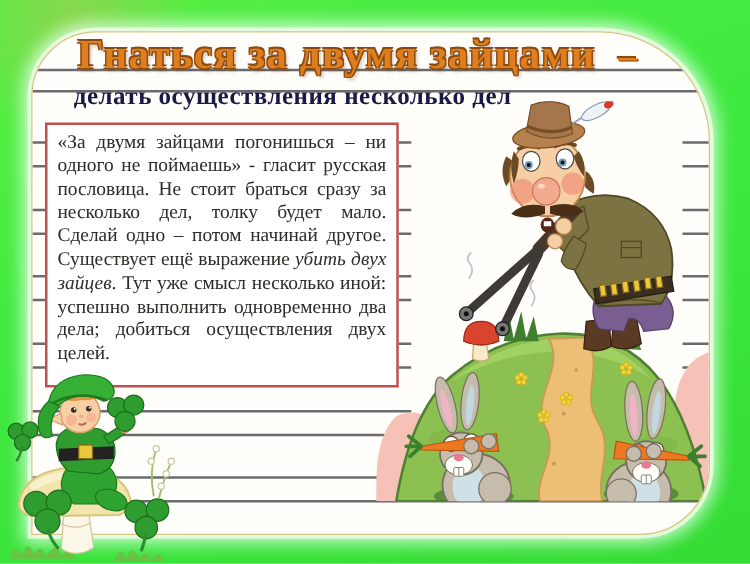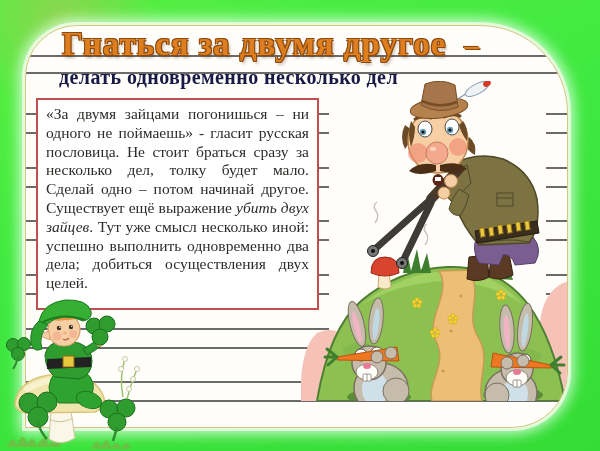--- a/index.html
+++ b/index.html
@@ -90,24 +90,24 @@
       <div class="rule" style="top: 213px;"></div>
       <div class="rule" style="top: 248px;"></div>
       <div class="rule" style="top: 267px;"></div>
       <div class="rule" style="top: 302px;"></div>
       <div class="rule" style="top: 321px;"></div>
       <div class="rule" style="top: 355px;"></div>
       <div class="rule" style="top: 374px;"></div>
     </div>
 
   <div class="title-row">
-    <span class="slide-title">Гнаться за двумя другое</span><span class="title-dash">–</span>
+    <span class="slide-title">Гнаться за двумя зайцами</span><span class="title-dash">–</span>
   </div>
 
-  <div class="slide-subtitle">делать одновременно несколько дел</div>
+  <div class="slide-subtitle">делать осуществления несколько дел</div>
 
   <div class="def-box">
     <p><span>«За двумя зайцами погонишься – ни одного не поймаешь» - гласит русская пословица.  Не стоит браться сразу за несколько дел, толку будет мало. Сделай одно – потом начинай другое. Существует ещё выражение </span><span class="seg-italic">убить двух зайцев</span><span>. Тут уже смысл несколько иной: успешно выполнить одновременно два дела; добиться осуществления двух целей.</span></p>
   </div>
 
   <div class="hunter-wrap">
     <svg viewBox="0 0 268 320">
 
       <rect x="28" y="0" width="217" height="250" fill="#FFFEFB"></rect>
 

